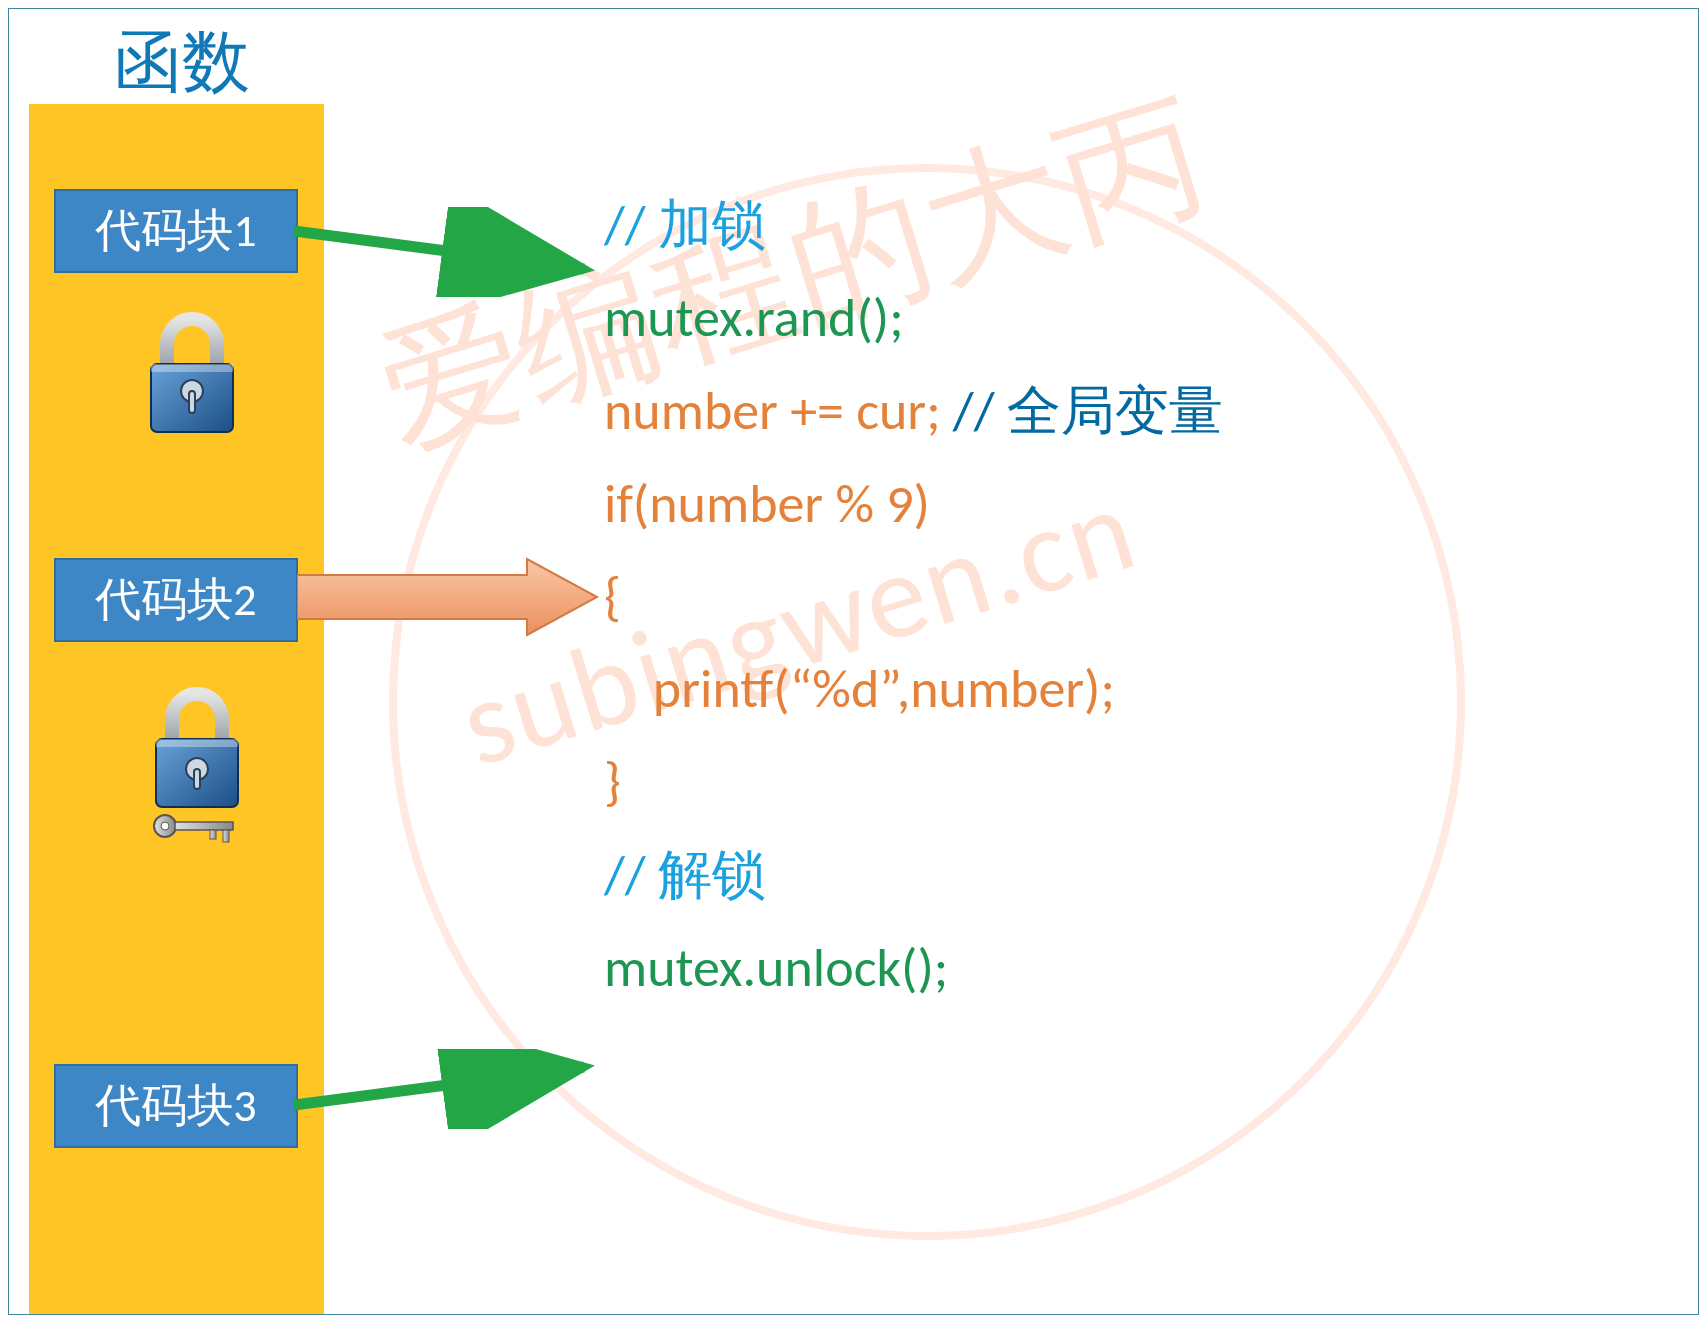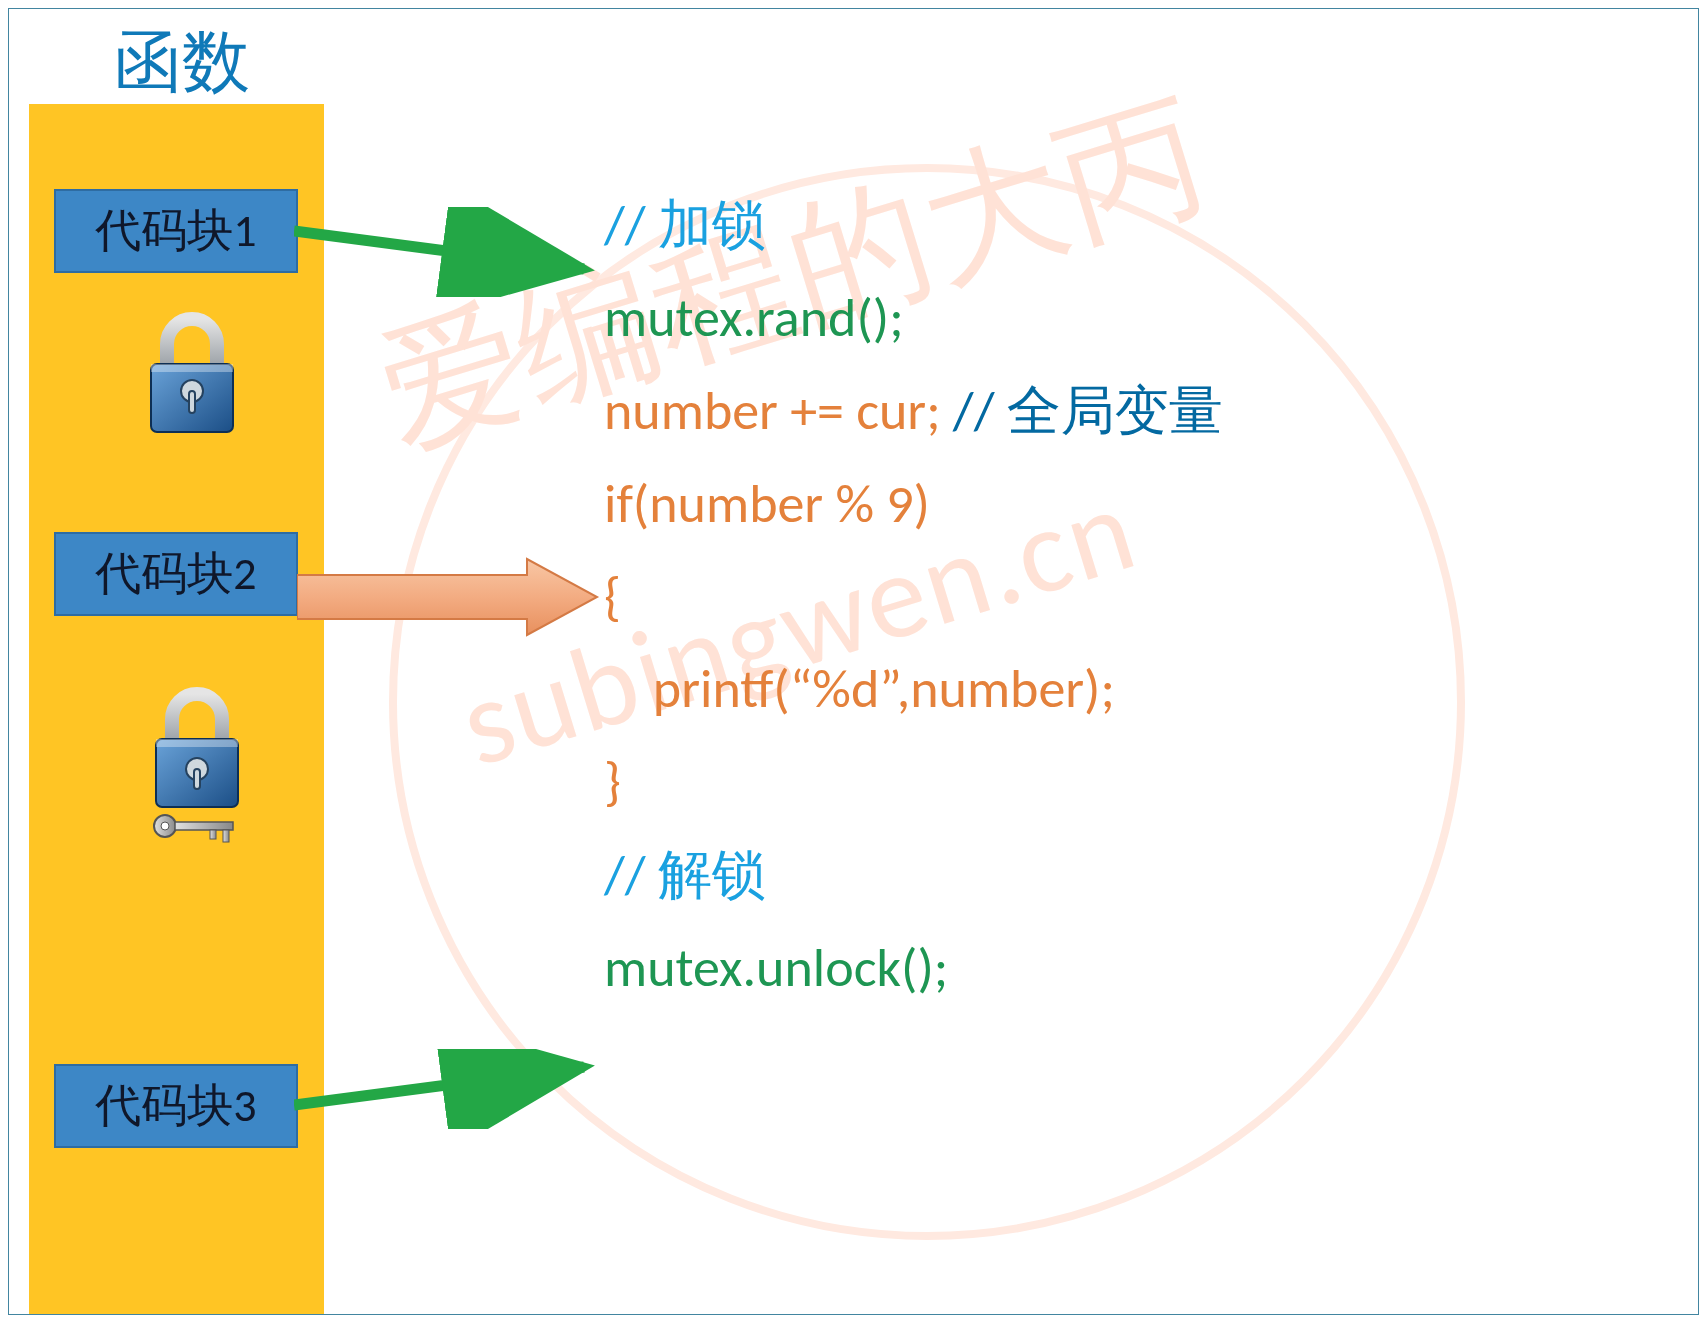--- a/index.html
+++ b/index.html
@@ -76,28 +76,28 @@
     height: 1210px;
     background: #ffc524;
   }
   .codebox {
     position: absolute;
     left: 45px;
     width: 240px;
     height: 80px;
     background: #3d87c6;
     border: 2px solid #2e6ca2;
-    color: #0f172a;
+    color: #ffffff;
     font-size: 46px;
     display: flex;
     align-items: center;
     justify-content: center;
   }
   .box1 { top: 180px; }
-  .box2 { top: 523px; }
+  .box2 { top: 549px; }
   .box3 { top: 1055px; }
   .lock {
     position: absolute;
     left: 128px;
   }
   .lock1 { top: 300px; }
   .lock2 { top: 675px; }
 
   
   .code {

